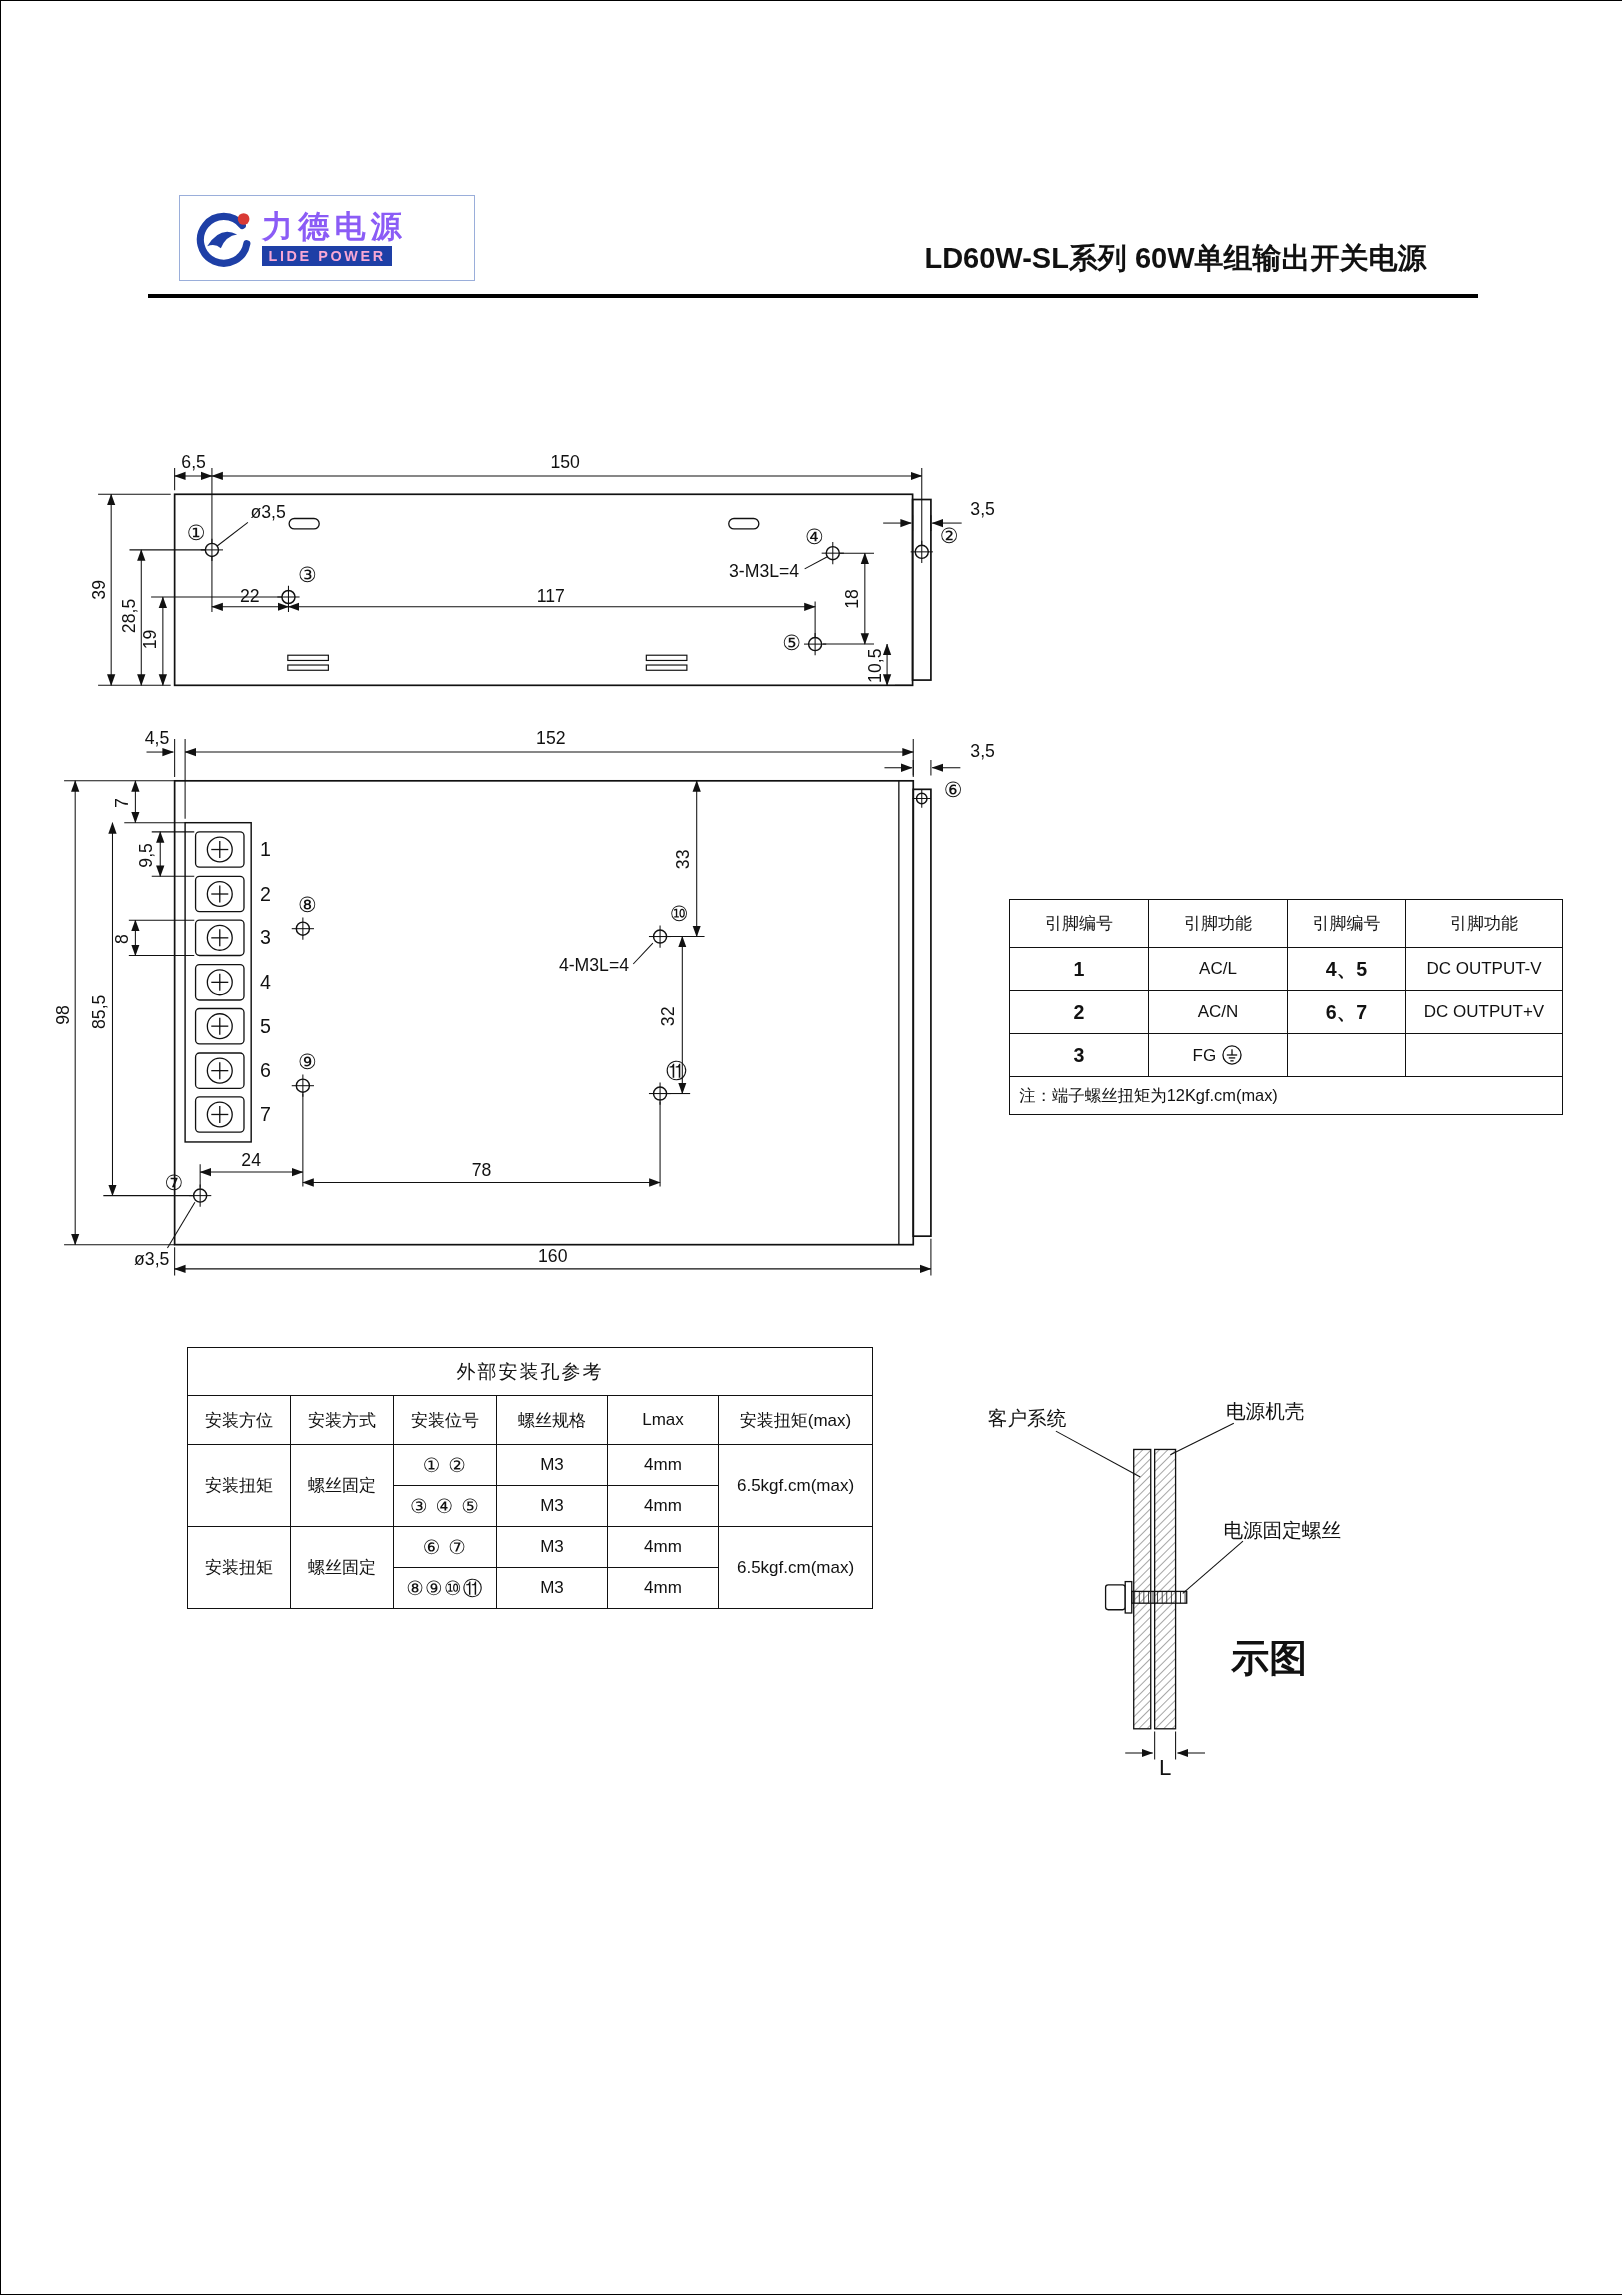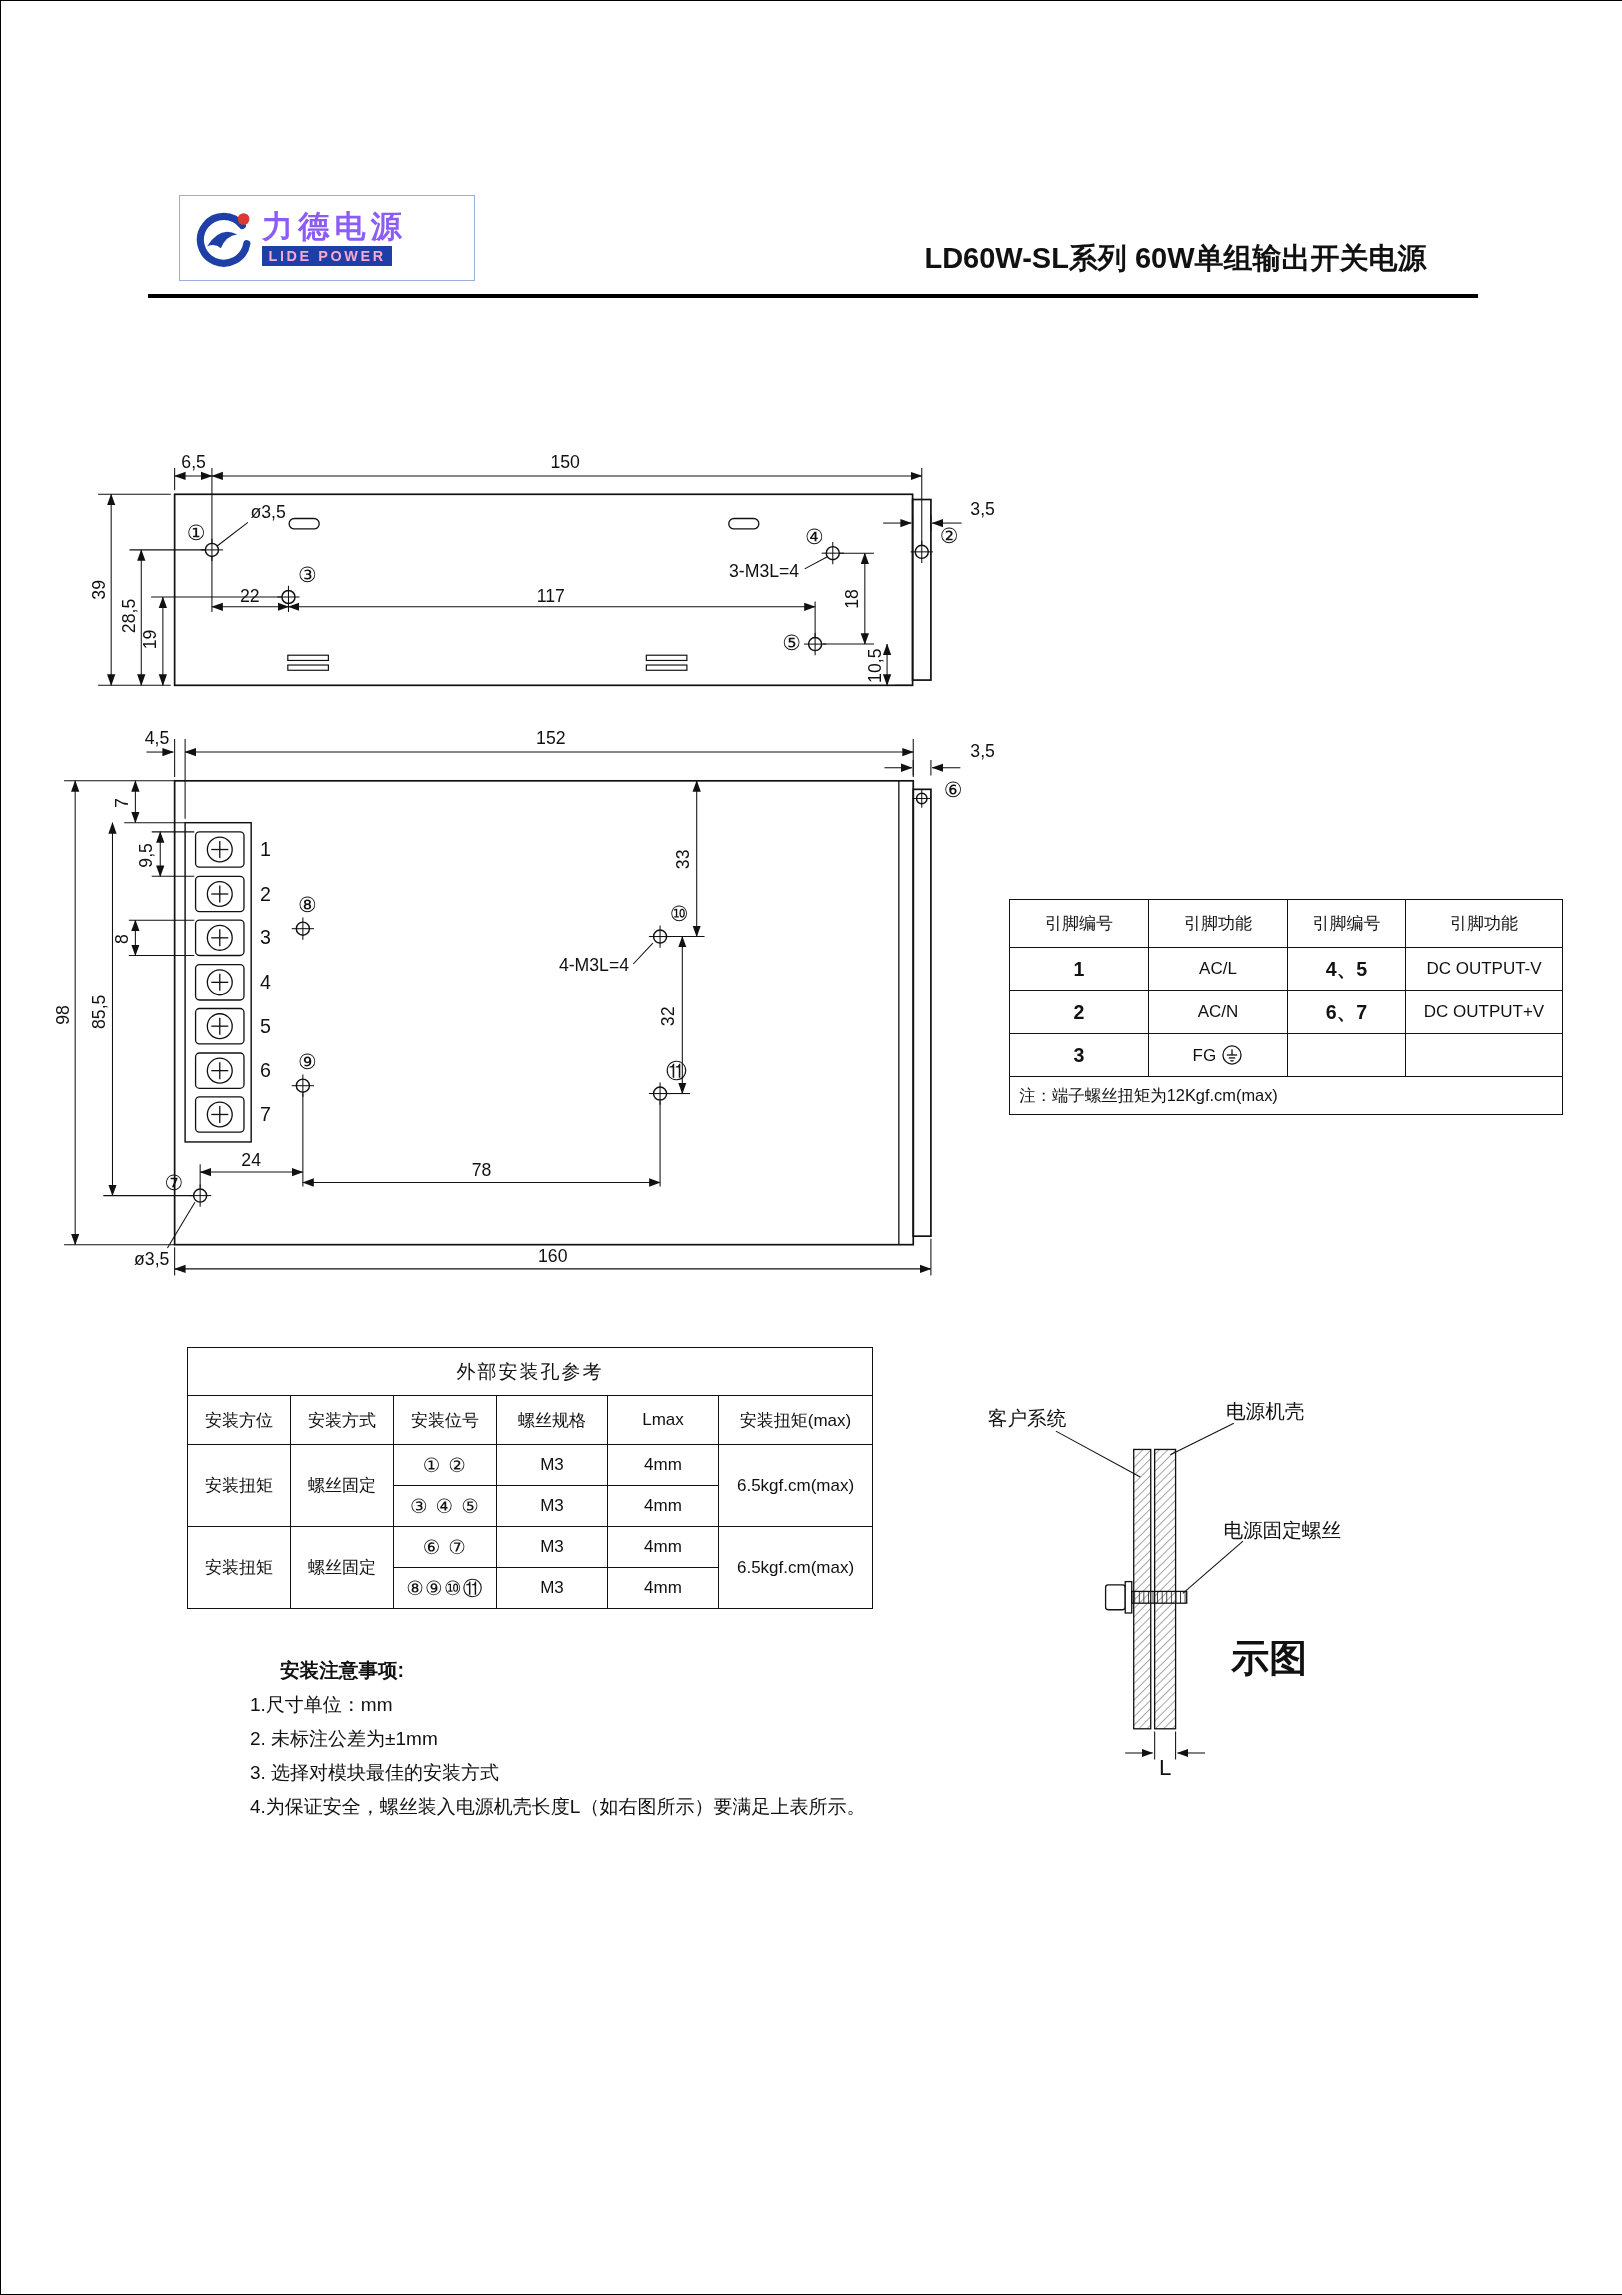--- a/index.html
+++ b/index.html
@@ -427,22 +427,15 @@
       </tr>
       <tr class="body">
         <td class="holes">⑧⑨⑩⑪</td>
         <td>M3</td>
         <td>4mm</td>
       </tr>
     </tbody>
       </table>
   </div>
 
-  <div class="notes">
-    <div class="notes-title">安装注意事项:</div>
-    <div class="note-line">1.尺寸单位：mm</div>
-    <div class="note-line">2. 未标注公差为±1mm</div>
-    <div class="note-line">3. 选择对模块最佳的安装方式</div>
-    <div class="note-line">4.为保证安全，螺丝装入电源机壳长度L（如右图所示）要满足上表所示。</div>
-  </div>
 
 </div>
 
 
 </body></html>

